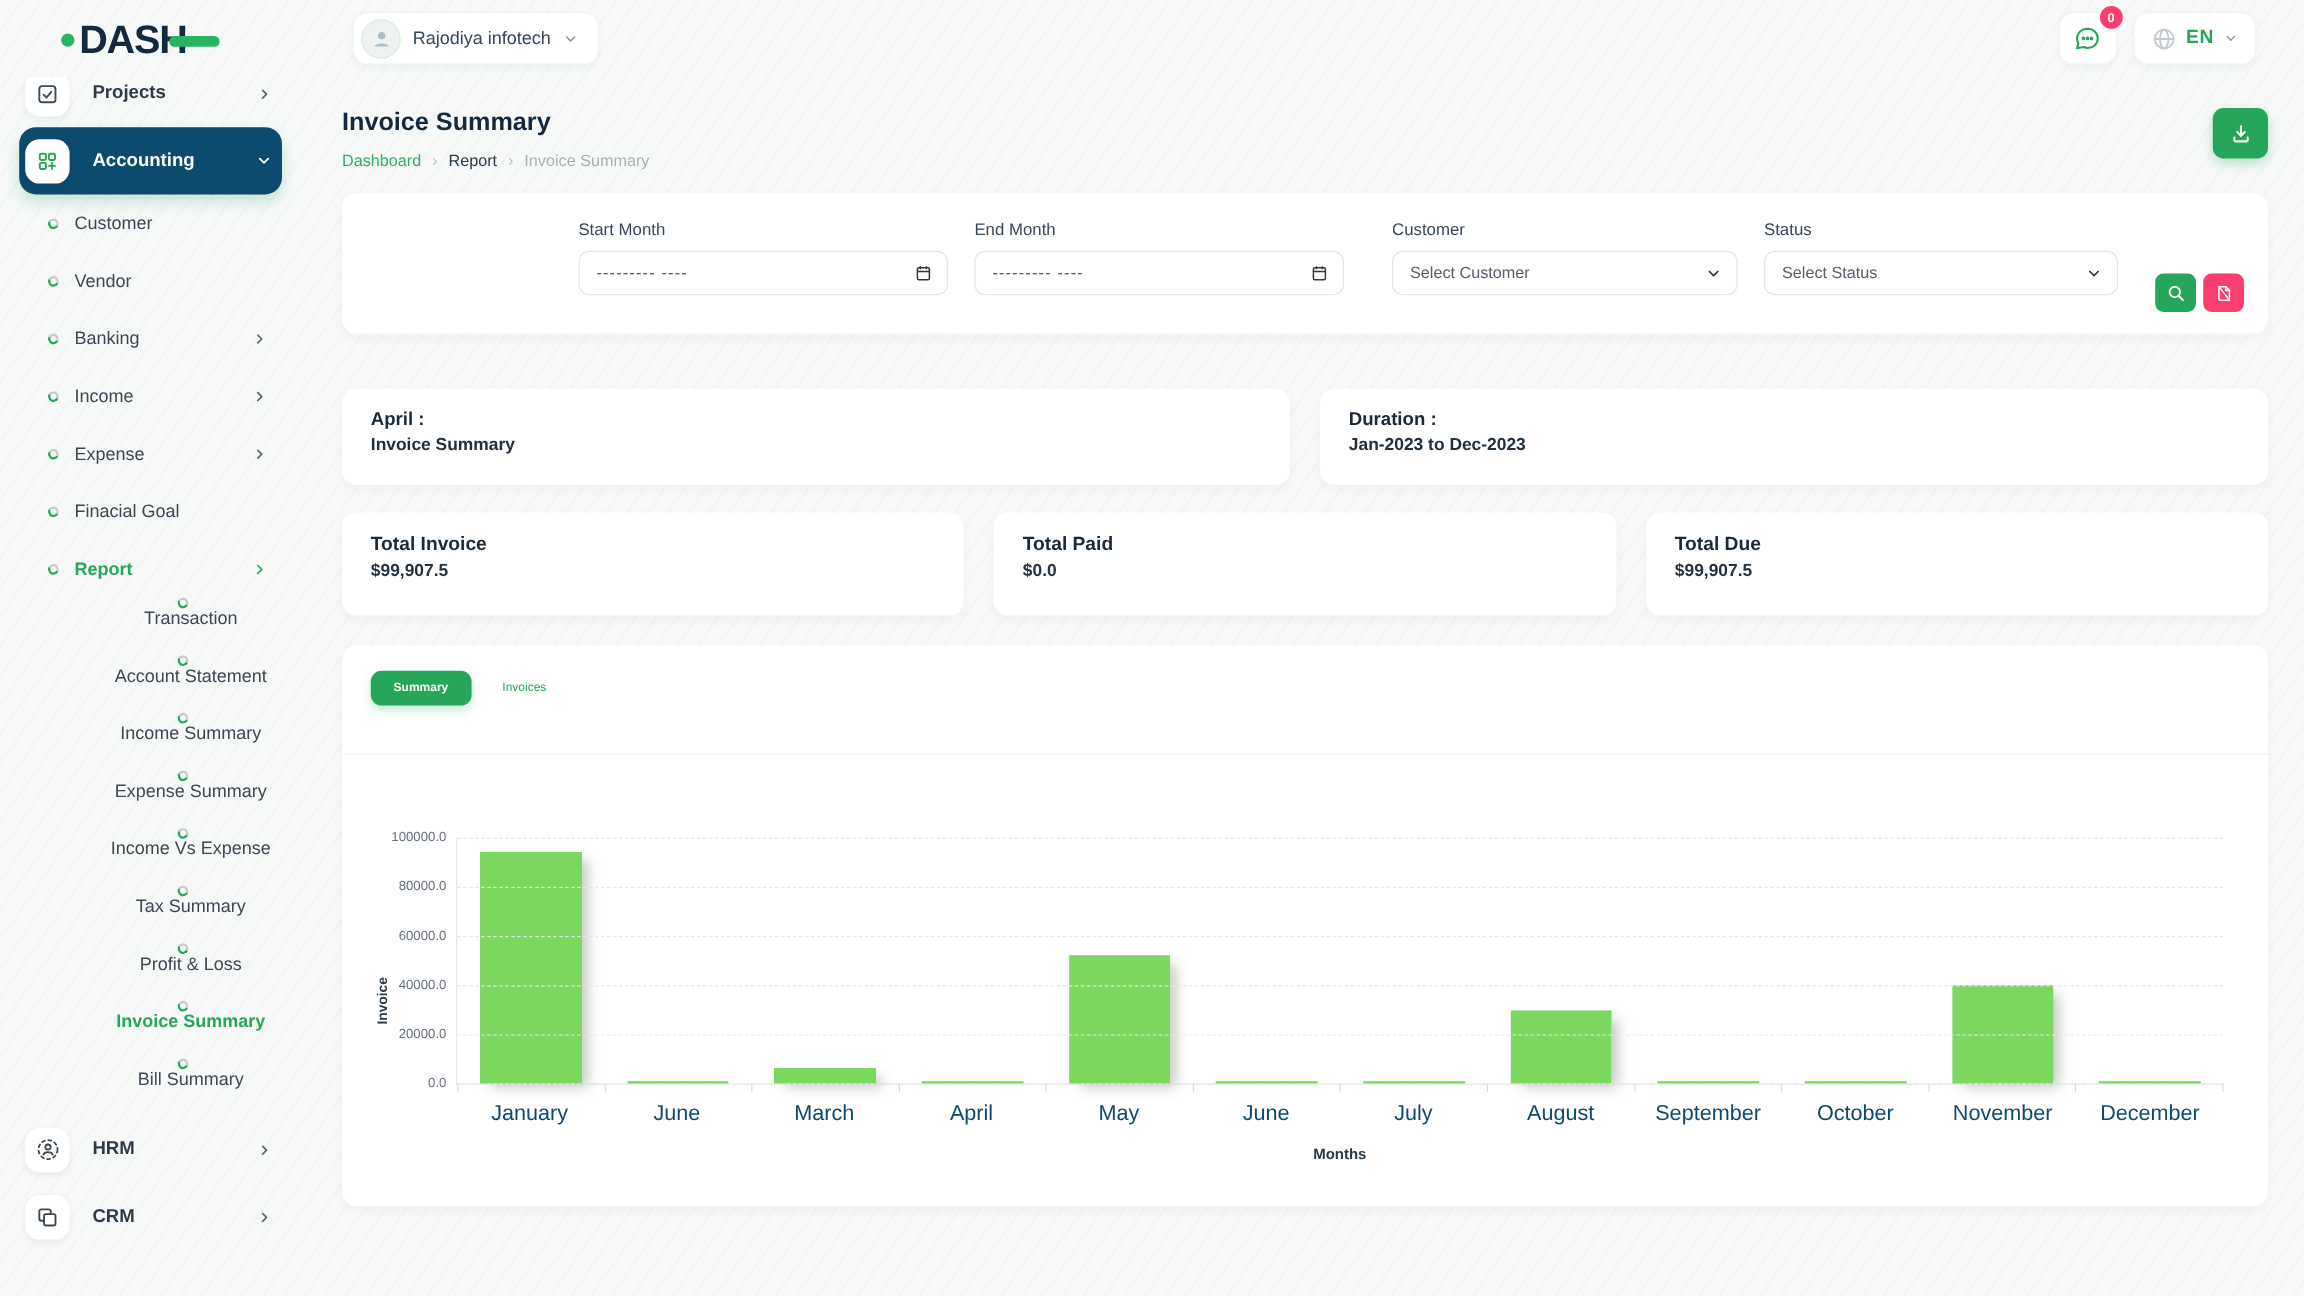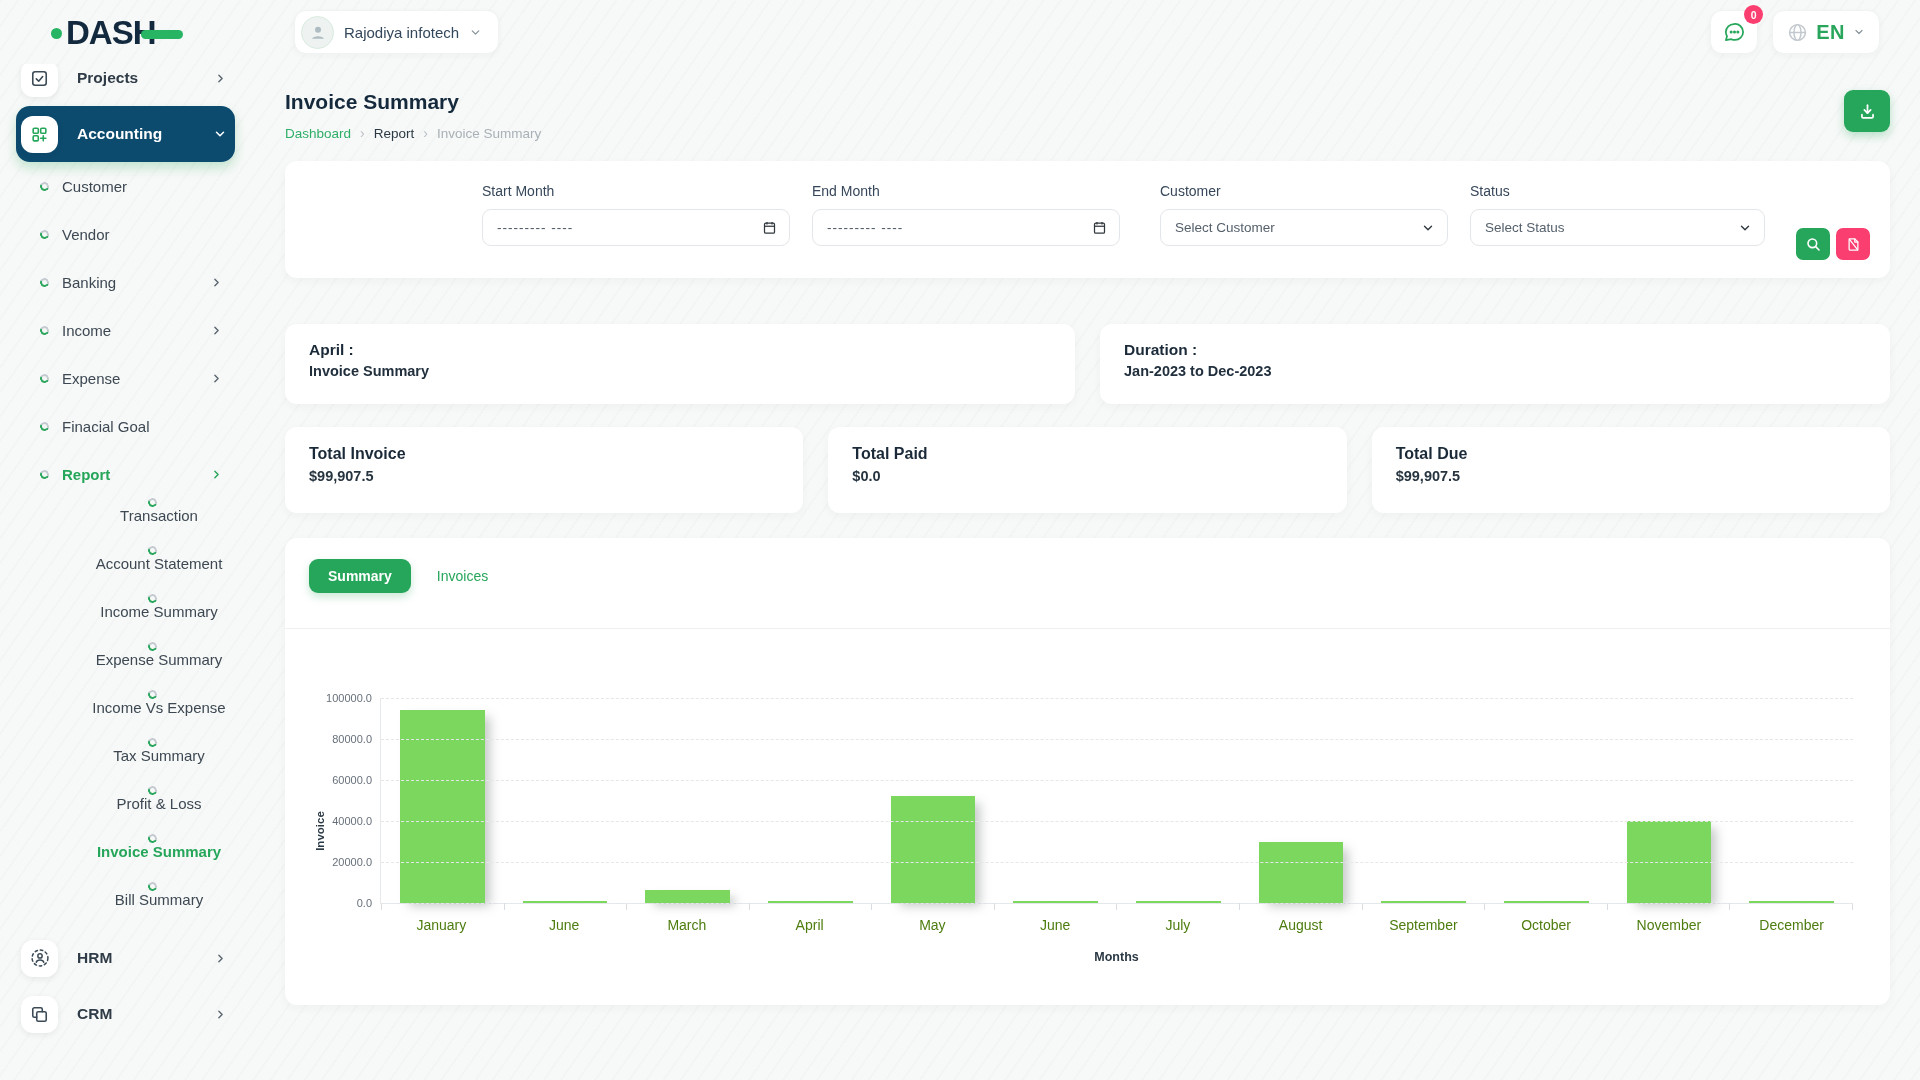--- a/index.html
+++ b/index.html
@@ -20,21 +20,21 @@
     display:flex; align-items:center; gap:10px; padding:0 16px 0 6px; box-shadow:0 2px 6px rgba(20,40,60,0.04); cursor:pointer; }
   .avatar { width:33px; height:33px; border-radius:50%; background:#eef2f1; border:1px solid #d7ecdd; display:flex; align-items:center; justify-content:center; }
   .company-name { font-size:15px; color:#33475b; }
   .top-right { margin-left:auto; margin-right:40px; display:flex; align-items:center; gap:14px; }
   .icon-btn { position:relative; width:48px; height:44px; background:#fff; border:1px solid #f0f2f3; border-radius:12px;
     display:flex; align-items:center; justify-content:center; cursor:pointer; box-shadow:0 2px 6px rgba(20,40,60,0.04); }
   .badge { position:absolute; top:-6px; right:-6px; min-width:19px; height:19px; border-radius:10px; background:#fb3e70;
     color:#fff; font-size:10.5px; font-weight:bold; display:flex; align-items:center; justify-content:center; padding:0 5px; }
   .lang-pill { height:44px; background:#fff; border:1px solid #f0f2f3; border-radius:12px; display:flex; align-items:center;
     gap:8px; padding:0 14px; cursor:pointer; box-shadow:0 2px 6px rgba(20,40,60,0.04); }
-  .lang-code { font-size:20px; font-weight:bold; color:#2aa65c; letter-spacing:0.5px; }
+  .lang-code { font-size:16px; font-weight:bold; color:#2aa65c; letter-spacing:0.5px; }
   
   .sidebar { position:fixed; left:0; top:64px; bottom:0; width:245px; overflow:hidden; padding-top:0; }
   .side-item { display:flex; align-items:center; cursor:pointer; }
   .side-item.top { height:56px; margin:0 10px 0 16px; padding:0 8px 0 5px; border-radius:14px; }
   .side-item.top:first-child { margin-top:-14px; }
   .side-item.top.active { background:#0c4a6e; box-shadow:0 6px 12px rgba(38,166,90,0.25); }
   .icon-box { width:37px; height:37px; background:#fff; border-radius:12px; box-shadow:0 2px 6px rgba(20,40,60,0.08);
     display:flex; align-items:center; justify-content:center; color:#3c4a56; flex-shrink:0; }
   .side-item.top.active .icon-box { color:#26a65a; }
   .top-label { margin-left:19px; font-size:15.5px; font-weight:600; color:#2f3b46; }
@@ -83,36 +83,36 @@
   .info-value { margin-top:4px; font-size:14.5px; font-weight:bold; color:#22303e; }
   
   .stats-row { margin-top:23px; display:flex; gap:25px; }
   .stat-card { flex:1; height:86px; padding:18px 24px; }
   .stat-label { font-size:16px; font-weight:bold; color:#1b2a38; }
   .stat-value { margin-top:5px; font-size:14.5px; font-weight:600; color:#26343f; }
   
   .chart-card { margin-top:25px; height:467px; }
   .chart-head { padding:21px 24px 0 24px; border-bottom:1px solid #eef0f2; height:91px; }
   .tabs { display:flex; align-items:center; gap:26px; }
-  .tab { font-size:14px; color:#26a65a; cursor:pointer; padding:9px 0; }
+  .tab { font-size:10px; color:#26a65a; cursor:pointer; padding:9px 0; }
   .tab.active { background:#26a65a; color:#fff; border-radius:9px; padding:9px 19px; font-weight:600; box-shadow:0 4px 8px rgba(38,166,90,0.25); }
   .chart-body { position:relative; margin:69px 37px 0 95px; }
   .plot { position:relative; height:206px; border-left:1px solid #e6e9ec; border-bottom:1px solid #e6e9ec; }
   .gridline { position:absolute; left:0; right:0; border-top:1px dashed #e4e7ea; }
   .ytick { position:absolute; right:calc(100% + 9px); transform:translateY(-50%); font-size:11px; color:#67707a; white-space:nowrap; }
   .ylabel { position:absolute; left:-80px; top:50%; transform:translate(0,-50%) rotate(-90deg); transform-origin:center;
     font-size:11.5px; font-weight:bold; color:#2b3945; }
   .bars { position:absolute; left:0; right:0; top:0; bottom:0; display:flex; }
   .bar-cell { flex:1; display:flex; align-items:flex-end; justify-content:center; }
   .bar { width:69%; background:linear-gradient(180deg,#80da61,#7ad65a); box-shadow:7px 5px 10px -2px rgba(90,100,95,0.35); }
   .ticks { position:absolute; top:100%; left:0; right:0; height:7px; display:flex; }
   .tick-cell { flex:1; border-right:1px solid #d9dde2; }
   .tick-cell:first-child { border-left:1px solid #d9dde2; }
   .xlabels { display:flex; margin-top:13px; }
-  .xlabel { flex:1; text-align:center; font-size:14px; color:#4d7c0f; }
+  .xlabel { flex:1; text-align:center; font-size:18px; color:#0c4a6e; }
   .xtitle { margin-top:17px; text-align:center; font-size:12.5px; font-weight:bold; color:#2b3945; }
   svg { display:block; }
 </style>
 </head>
 <body>
 
 <div class="topbar">
   <div class="brand-zone">
     <div class="logo">
       <span>DASH</span>

